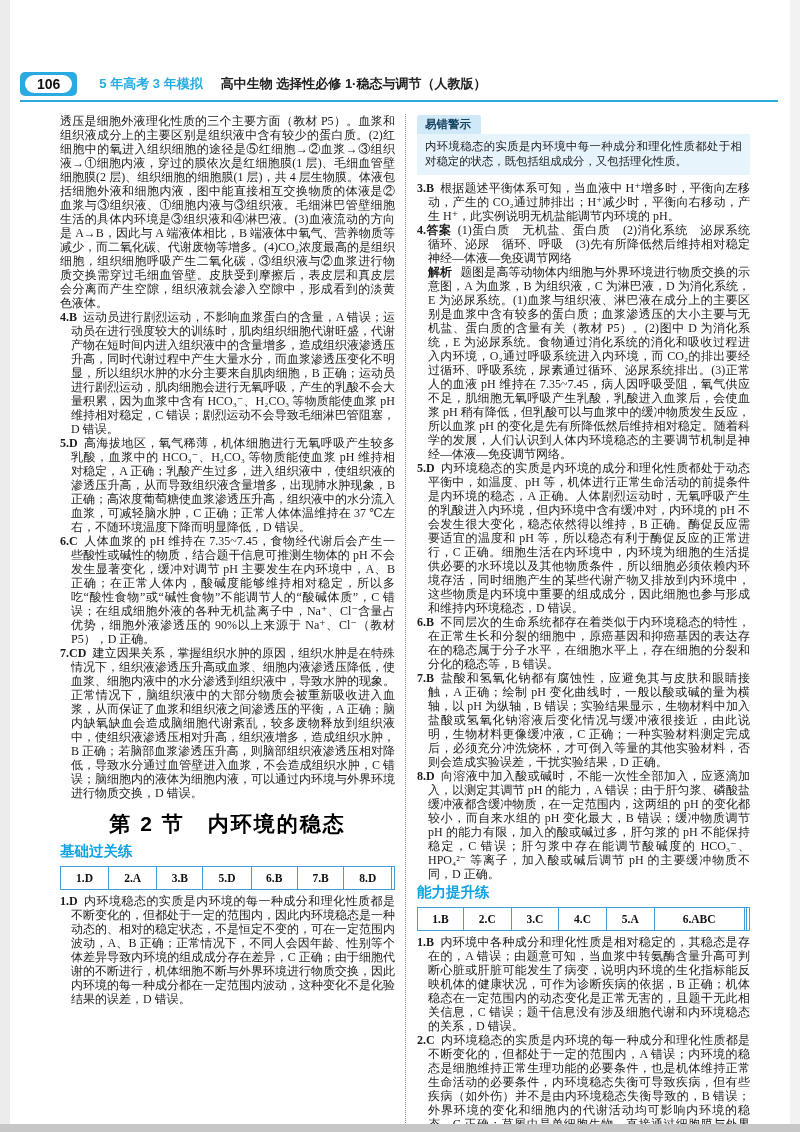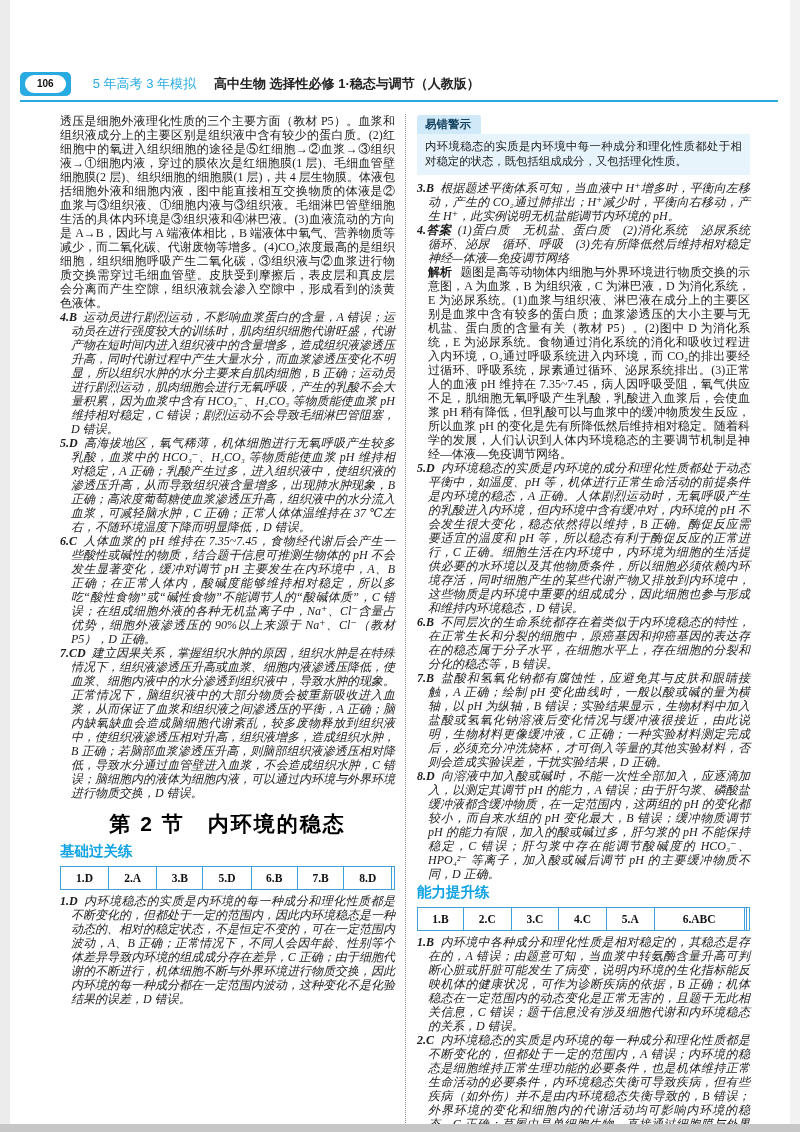--- a/index.html
+++ b/index.html
@@ -7,36 +7,36 @@
   body { font-family:"Liberation Serif","DejaVu Serif",serif; color:#1c1c1c; position:relative; }
   .page { width:800px; height:1132px; position:relative; background:#fff; overflow:hidden; }
   .edge { position:absolute; top:0; bottom:0; width:10px; background:#ececec; }
   .edge.left { left:0; }
   .edge.right { right:0; background:#f2f2f2; }
   .bottom-bar { position:absolute; left:0; right:0; bottom:0; height:8px; background:#c7c7c7; }
 
   
   header { margin:72px 22px 0 20px; display:flex; align-items:center; height:24px; }
   .pn-strip { background:#29abe2; border-radius:5px; padding:3px 5px; display:flex; align-items:center; }
-  .pn-pill { background:#ffffff; border-radius:9px; padding:1px 12px; font-weight:bold; font-size:10px;
+  .pn-pill { background:#ffffff; border-radius:9px; padding:1px 12px; font-weight:bold; font-size:14px;
              font-family:"Liberation Sans","DejaVu Sans",sans-serif; color:#111; line-height:16px; }
-  .series { color:#29abe2; font-weight:normal; font-size:13px; margin-left:22px;
+  .series { color:#29abe2; font-weight:bold; font-size:13px; margin-left:22px;
             font-family:"Liberation Sans","DejaVu Sans",sans-serif; }
   .book { color:#222; font-weight:bold; font-size:13px; margin-left:18px;
           font-family:"Liberation Sans","DejaVu Sans",sans-serif; }
   .rule { border-bottom:2px solid #29abe2; margin:4px 22px 0 20px; }
 
   
   .columns { display:flex; padding:12px 50px 0 60px; align-items:stretch; }
   .col { width:348px; }
   .col-left { padding-right:10px; }
   .col-right { border-left:1px dotted #8a8a8a; padding-left:11px; }
 
   .para { font-size:12px; line-height:14px; text-align:justify; text-justify:inter-ideograph; }
-  .item { padding-left:11px; text-indent:-11px;font-style:italic; }
+  .item { padding-left:11px; text-indent:-11px; }
   .lbl { font-weight:bold; margin-right:6px; }
   .jiexi { padding-left:11px; text-indent:0; }
   .jiexi .lbl { margin-right:8px; }
 
   .sec-title { text-align:center; font-size:21px; font-weight:bold; color:#000;
                margin:10px 0 4px 0; letter-spacing:2px;
                font-family:"Liberation Sans","DejaVu Sans",sans-serif; }
   .banner { color:#10a3e3; font-weight:bold; font-size:14.5px; margin:2px 0 5px 0;
             font-family:"Liberation Sans","DejaVu Sans",sans-serif; }
   .ans-table { width:100%; border-collapse:collapse; margin-bottom:4px; }

